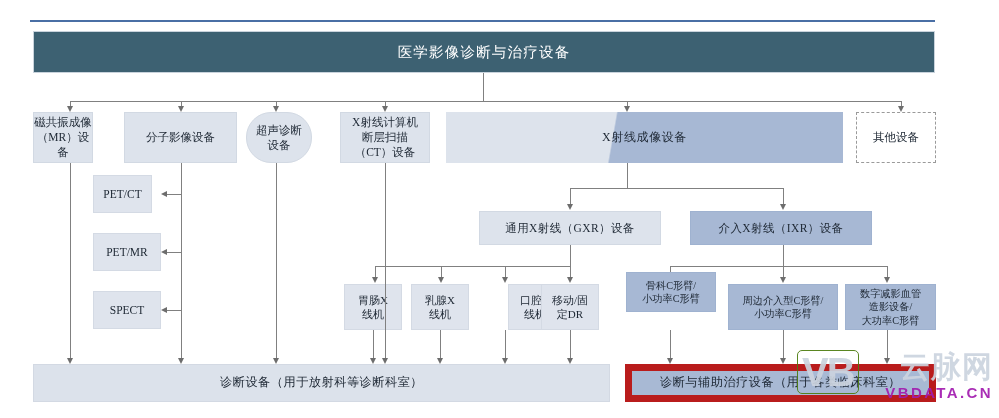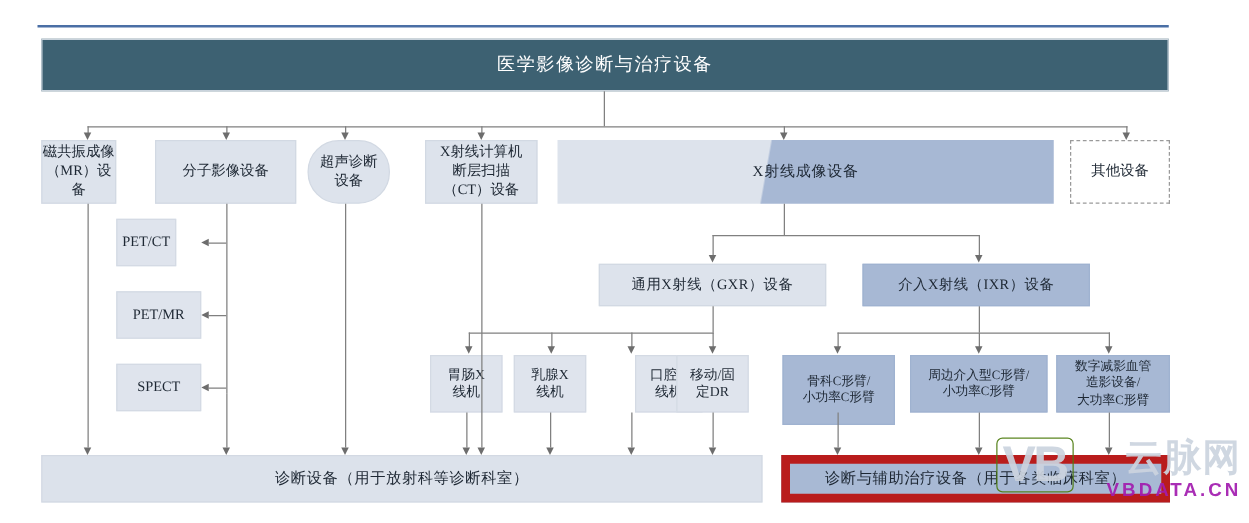--- a/index.html
+++ b/index.html
@@ -131,21 +131,21 @@
 
   <div class="hline" style="left:167px;top:194px;width:14px;"></div>
   <div class="arr-l" style="left:161px;top:190.5px;"></div>
 
   <div class="hline" style="left:167px;top:252px;width:14px;"></div>
   <div class="arr-l" style="left:161px;top:248.5px;"></div>
 
   <div class="hline" style="left:167px;top:310px;width:14px;"></div>
   <div class="arr-l" style="left:161px;top:306.5px;"></div>
 
-  <div class="box fill-light2 t-mono" style="left:93px;top:175px;width:48px;height:38px;">PET/CT</div>
+  <div class="box fill-light2 t-mono" style="left:93px;top:175px;width:59px;height:38px;">PET/CT</div>
   <div class="box fill-light2 t-mono" style="left:93px;top:233px;width:68px;height:38px;">PET/MR</div>
   <div class="box fill-light2 t-mono" style="left:93px;top:291px;width:68px;height:38px;">SPECT</div>
 
   <div class="vline" style="left:627px;top:163px;height:25px;"></div>
   <div class="hline" style="left:570px;top:188px;width:214px;"></div>
   <div class="vline" style="left:570px;top:188px;height:17px;"></div>
   <div class="arr-d" style="left:566.5px;top:204px;"></div>
   <div class="vline" style="left:783px;top:188px;height:17px;"></div>
   <div class="arr-d" style="left:779.5px;top:204px;"></div>
 
@@ -175,21 +175,21 @@
 
   <div class="vline" style="left:783px;top:245px;height:21px;"></div>
   <div class="hline" style="left:670px;top:266px;width:218px;"></div>
   <div class="vline" style="left:670px;top:266px;height:12px;"></div>
   <div class="arr-d" style="left:666.5px;top:277px;"></div>
   <div class="vline" style="left:783px;top:266px;height:12px;"></div>
   <div class="arr-d" style="left:779.5px;top:277px;"></div>
   <div class="vline" style="left:887px;top:266px;height:12px;"></div>
   <div class="arr-d" style="left:883.5px;top:277px;"></div>
 
-  <div class="box fill-dark t-leafsm" style="left:626px;top:284px;width:90px;height:56px;">骨科C形臂/
+  <div class="box fill-dark t-leafsm" style="left:626px;top:272px;width:90px;height:40px;">骨科C形臂/
 小功率C形臂</div>
   <div class="box fill-dark t-leafsm" style="left:728px;top:284px;width:110px;height:46px;">周边介入型C形臂/
 小功率C形臂</div>
   <div class="box fill-dark t-leafsm" style="left:845px;top:284px;width:91px;height:46px;">数字减影血管
 造影设备/
 大功率C形臂</div>
 
   <div class="vline" style="left:70px;top:163px;height:195px;"></div>
   <div class="arr-d" style="left:66.5px;top:358px;"></div>
 

